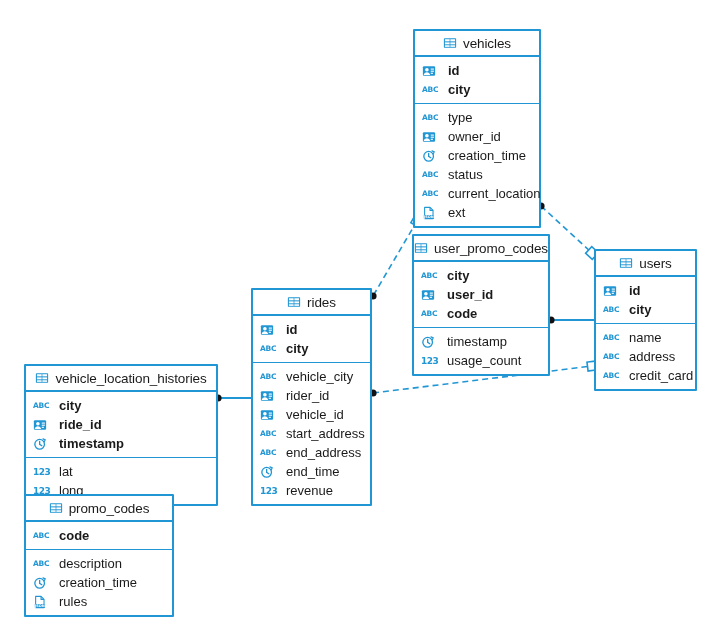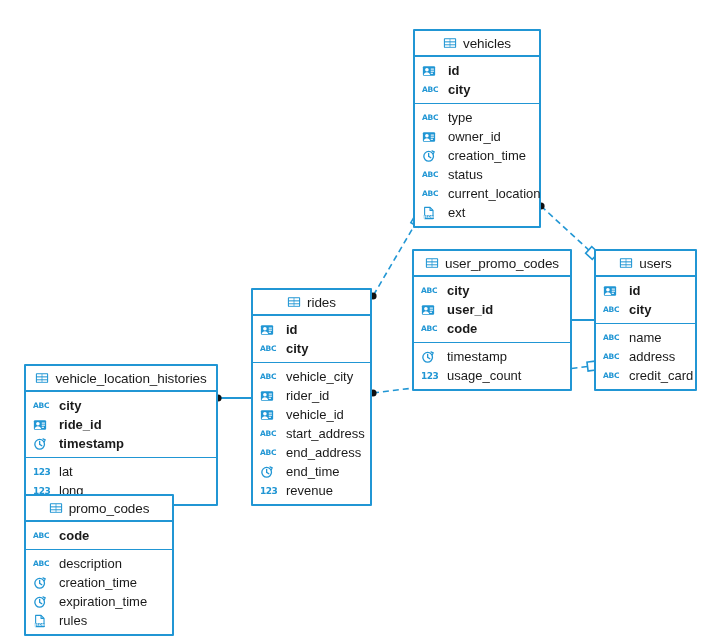--- a/index.html
+++ b/index.html
@@ -190,21 +190,21 @@
                 <path d="M3 1.6h6.2l3.4 3.4v9.4H3z" fill="#ffffff" stroke="#2196d4" stroke-width="1.25" stroke-linejoin="round"></path>
                 <path d="M9.2 1.6v3.4h3.4" fill="none" stroke="#2196d4" stroke-width="1.25" stroke-linejoin="round"></path>
                 <rect x="2.1" y="10.2" width="11.6" height="4.5" rx="0.6" fill="#2196d4"></rect>
                 <text x="7.9" y="13.75" font-family="DejaVu Sans, sans-serif" font-size="4.1" font-weight="bold" fill="#ffffff" text-anchor="middle">JSON</text>
               </svg>
             </span>
             <span>ext</span>
           </div>
         </div>
       </div>
-      <div class="table" style="left: 412px; top: 249px; width: 160px;">
+      <div class="table" style="left: 412px; top: 234px; width: 138px;">
         <div class="tbl-header">
           <span style="display:block;width:14px;height:14px;flex:0 0 14px;">
             <svg class="ico " viewBox="0 0 16 16" xmlns="http://www.w3.org/2000/svg">
               <rect x="1" y="2.5" width="14" height="11" rx="1" fill="#2196d4"></rect>
               <rect x="2.2" y="3.7" width="5.4" height="2.4" fill="#ffffff"></rect>
               <rect x="8.4" y="3.7" width="5.4" height="2.4" fill="#ffffff"></rect>
               <rect x="2.2" y="7.3" width="5.4" height="2.2" fill="#ffffff"></rect>
               <rect x="8.4" y="7.3" width="5.4" height="2.2" fill="#ffffff"></rect>
               <rect x="2.2" y="10.6" width="5.4" height="1.8" fill="#ffffff"></rect>
               <rect x="8.4" y="10.6" width="5.4" height="1.8" fill="#ffffff"></rect>
@@ -477,30 +477,20 @@
                 <circle cx="7.6" cy="8.3" r="5.5" fill="none" stroke="#2196d4" stroke-width="1.5"></circle>
                 <path d="M7.6 4.9v3.5l2.5 1.6" fill="none" stroke="#2196d4" stroke-width="1.5" stroke-linecap="round"></path>
                 <path d="M11.4 2.2l2.5 1.1-1.1 2.4" fill="none" stroke="#2196d4" stroke-width="1.4" stroke-linecap="round"></path>
               </svg>
             </span>
             <span>creation_time</span>
           </div>
           <div class="field">
             <span style="display:block;width:14px;height:14px;flex:0 0 14px;">
               <svg class="ico " viewBox="0 0 16 16" xmlns="http://www.w3.org/2000/svg">
-                <circle cx="7.6" cy="8.3" r="5.5" fill="none" stroke="#2196d4" stroke-width="1.5"></circle>
-                <path d="M7.6 4.9v3.5l2.5 1.6" fill="none" stroke="#2196d4" stroke-width="1.5" stroke-linecap="round"></path>
-                <path d="M11.4 2.2l2.5 1.1-1.1 2.4" fill="none" stroke="#2196d4" stroke-width="1.4" stroke-linecap="round"></path>
-              </svg>
-            </span>
-            <span>expiration_time</span>
-          </div>
-          <div class="field">
-            <span style="display:block;width:14px;height:14px;flex:0 0 14px;">
-              <svg class="ico " viewBox="0 0 16 16" xmlns="http://www.w3.org/2000/svg">
                 <path d="M3 1.6h6.2l3.4 3.4v9.4H3z" fill="#ffffff" stroke="#2196d4" stroke-width="1.25" stroke-linejoin="round"></path>
                 <path d="M9.2 1.6v3.4h3.4" fill="none" stroke="#2196d4" stroke-width="1.25" stroke-linejoin="round"></path>
                 <rect x="2.1" y="10.2" width="11.6" height="4.5" rx="0.6" fill="#2196d4"></rect>
                 <text x="7.9" y="13.75" font-family="DejaVu Sans, sans-serif" font-size="4.1" font-weight="bold" fill="#ffffff" text-anchor="middle">JSON</text>
               </svg>
             </span>
             <span>rules</span>
           </div>
         </div>
       </div>

